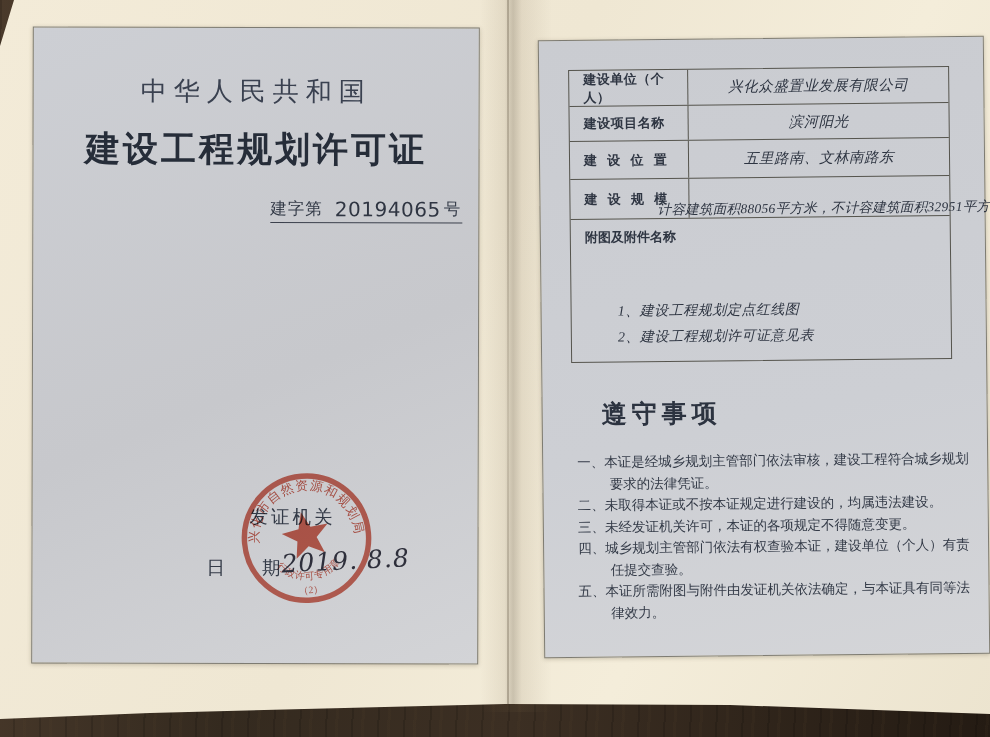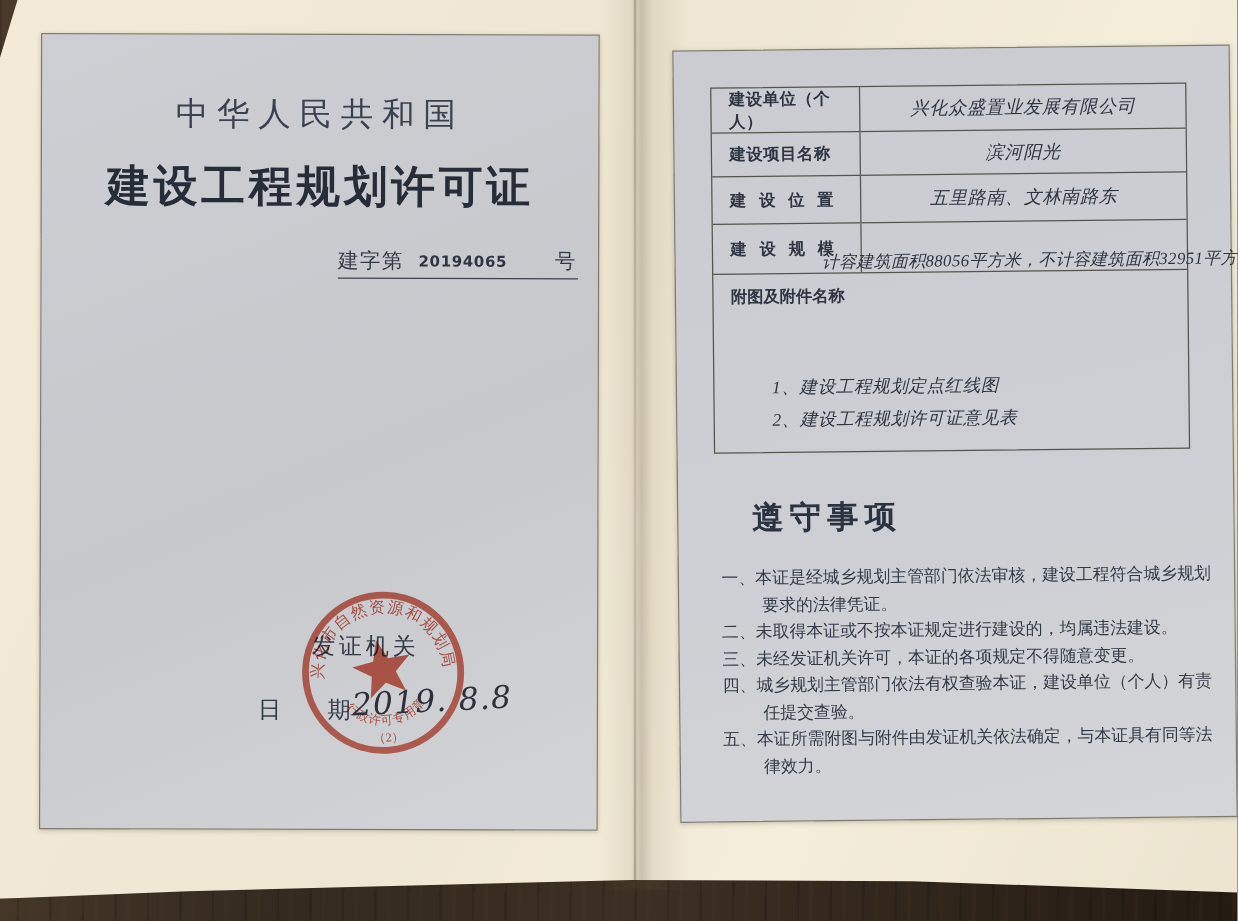--- a/index.html
+++ b/index.html
@@ -43,22 +43,22 @@
   .ink { color:#323949; }
 
   
   .country-title { position:absolute; top:46px; left:0; width:100%; text-align:center;
     font-size:26px; letter-spacing:7px; color:#3a4150; }
   .permit-title { position:absolute; top:98px; left:0; width:100%; text-align:center;
     font-size:35px; font-weight:bold; letter-spacing:3px; color:#262d39; }
   .serial-line { position:absolute; top:168px; left:237px; width:192px; height:27px;
     border-bottom:1.6px solid #3c414d; display:flex; align-items:center; }
   .serial-prefix { font-size:16.5px; color:#333a47; letter-spacing:1px; }
-  .serial-number { font-family:"DejaVu Sans","Liberation Sans",sans-serif; font-size:12px;
-    color:#2f3542; margin-left:12px; letter-spacing:.5px;font-weight:bold; }
+  .serial-number { font-family:"DejaVu Sans","Liberation Sans",sans-serif; font-size:20px;
+    color:#2f3542; margin-left:12px; letter-spacing:.5px; }
   .serial-suffix { font-size:16.5px; color:#333a47; margin-left:auto; padding-right:2px; }
   .body-text { position:absolute; top:252px; left:28px; width:404px;
     font-size:21px; line-height:30.5px; color:#353c49; text-indent:2em; text-align:justify; }
   .issuer-label { position:absolute; top:476px; left:172px; font-size:18.5px; letter-spacing:3px; color:#333a47;margin-left:45px; }
   .date-row { position:absolute; top:527px; left:174px; width:74px; display:flex;
     justify-content:space-between; font-size:18.5px; color:#333a47; }
   .date-hand { position:absolute; top:518px; left:249px; font-family:"DejaVu Serif",serif;
     font-style:italic; font-size:25px; color:#2e2f3b; transform:rotate(-3deg); letter-spacing:1px; z-index:6; }
   .seal { position:absolute; top:441px; left:205px; width:138px; height:138px;
     transform:rotate(-5deg); opacity:.9; mix-blend-mode:multiply; z-index:5; }

